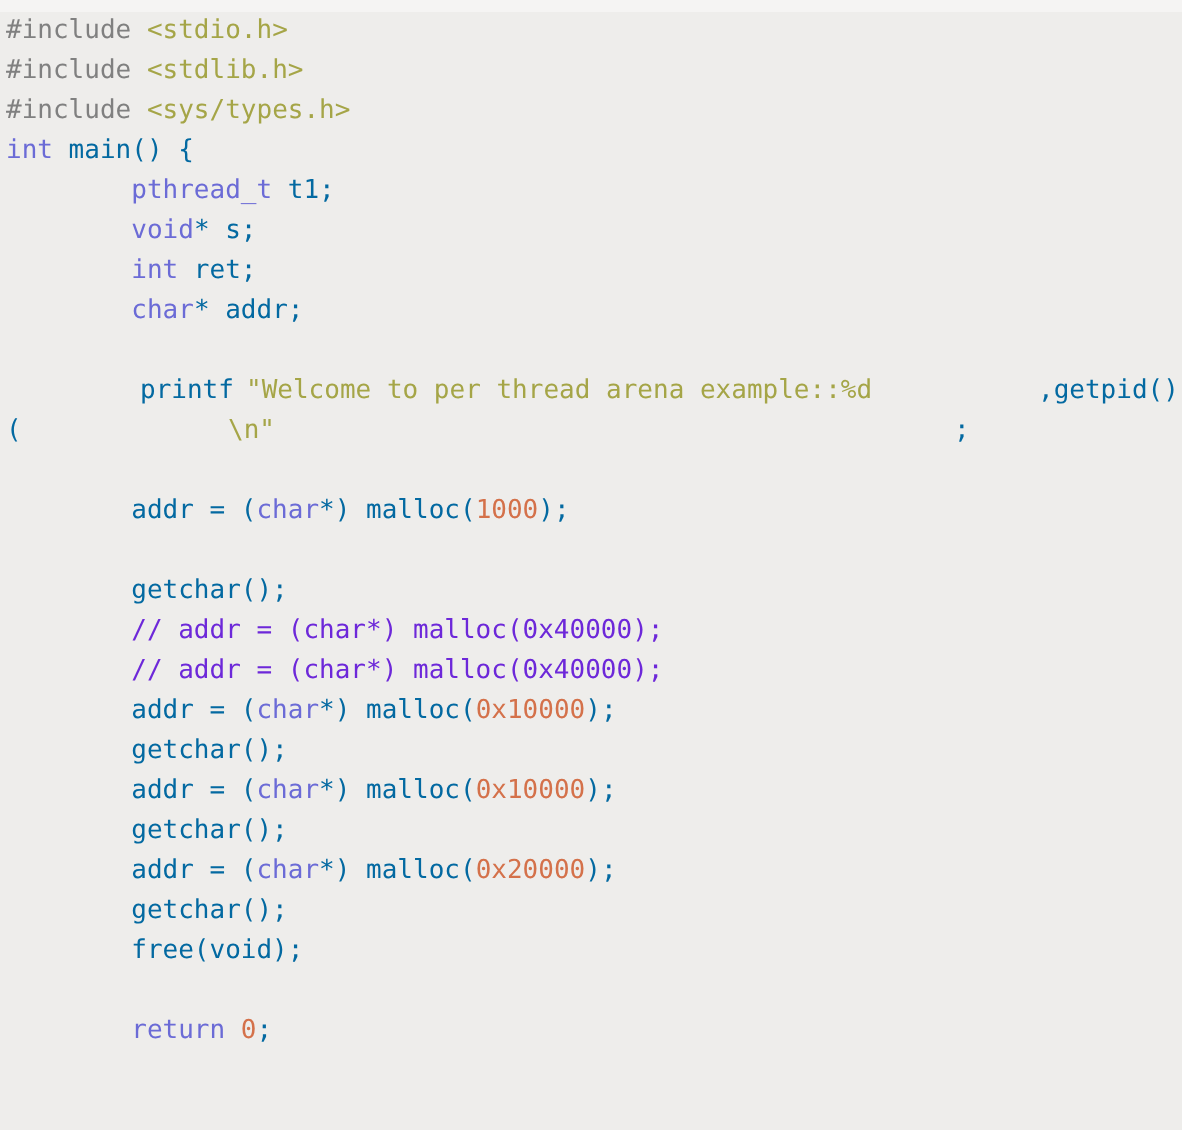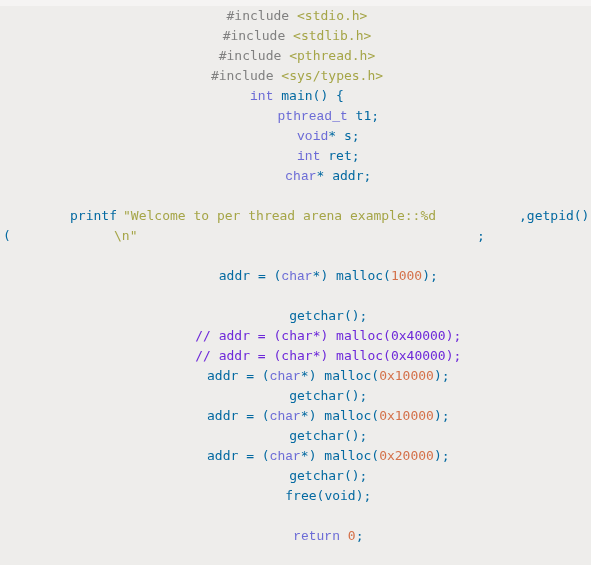--- a/index.html
+++ b/index.html
@@ -13,21 +13,20 @@
     font-family: "DejaVu Sans Mono", "Liberation Mono", monospace;
     overflow: hidden;
   }
 
   #code-viewer {
     position: relative;
     width: 591px;
     height: 419px;
     background: #eeedeb;
     box-sizing: border-box;
-    text-align: center;
   }
 
   
   #top-edge-band {
     position: absolute;
     top: 0;
     left: 0;
     width: 591px;
     height: 6px;
     background: #f5f4f3;
@@ -53,21 +52,21 @@
   }
 
   .code-line.blank {
     height: 20px;
   }
 
   
   .tok-preproc   { color: #808080; }
   .tok-include   { color: #a5a547; }
   .tok-string    { color: #a5a547; }
-  .tok-keyword   { color: #6b6bd6; font-family: Liberation Mono, monospace; }
+  .tok-keyword   { color: #6b6bd6; }
   .tok-plain     { color: #0369a1; }
   .tok-number    { color: #d4714a; }
   .tok-comment   { color: #6d28d9; }
 
   
   .wrap-row {
     position: relative;
     height: 20px;
     line-height: 20px;
     font-size: 13px;
@@ -84,21 +83,20 @@
 </head>
 <body>
 
 <div id="code-viewer">
 
   <div id="top-edge-band"></div>
 
   <div id="code-block">
       <div class="code-line"><span class="tok-preproc">#include </span><span class="tok-include">&lt;stdio.h&gt;</span></div>
       <div class="code-line"><span class="tok-preproc">#include </span><span class="tok-include">&lt;stdlib.h&gt;</span></div>
-      <div class="code-line"><span class="tok-preproc">#include </span><span class="tok-include">&lt;pthread.h&gt;</span></div>
       <div class="code-line"><span class="tok-preproc">#include </span><span class="tok-include">&lt;sys/types.h&gt;</span></div>
       <div class="code-line"><span class="tok-keyword">int</span><span class="tok-plain"> main() {</span></div>
       <div class="code-line"><span class="tok-plain">        </span><span class="tok-keyword">pthread_t</span><span class="tok-plain"> t1;</span></div>
       <div class="code-line"><span class="tok-plain">        </span><span class="tok-keyword">void</span><span class="tok-plain">* s;</span></div>
       <div class="code-line"><span class="tok-plain">        </span><span class="tok-keyword">int</span><span class="tok-plain"> ret;</span></div>
       <div class="code-line"><span class="tok-plain">        </span><span class="tok-keyword">char</span><span class="tok-plain">* addr;</span></div>
       <div class="code-line blank"></div>
       <div class="wrap-row"><span class="wrap-run tok-plain" style="left: 70px;">printf</span><span class="wrap-run tok-string" style="left: 123px;">"Welcome to per thread arena example::%d</span><span class="wrap-run tok-plain" style="left: 475px; margin-left: 44px;">,getpid())</span></div>
       <div class="wrap-row"><span class="wrap-run tok-plain" style="left: 3px;">(</span><span class="wrap-run tok-string" style="left: 114px;">\n"</span><span class="wrap-run tok-plain" style="left: 477px;">;</span></div>
       <div class="code-line blank"></div>

